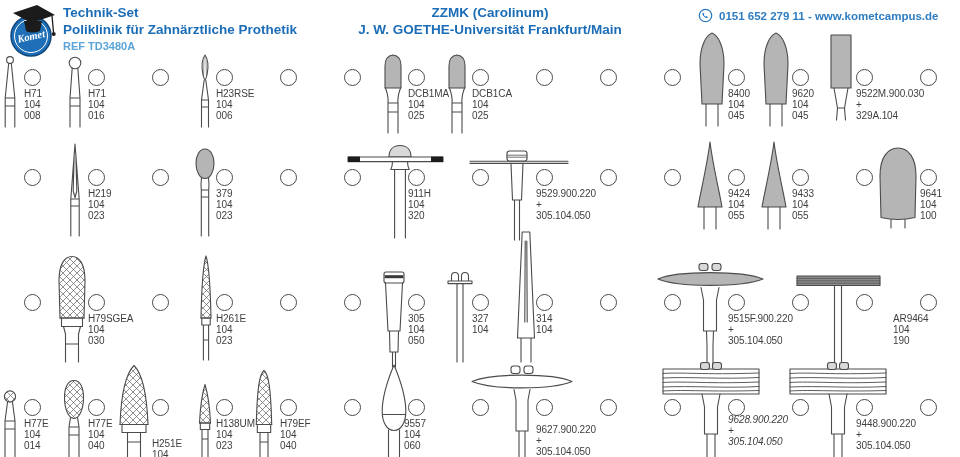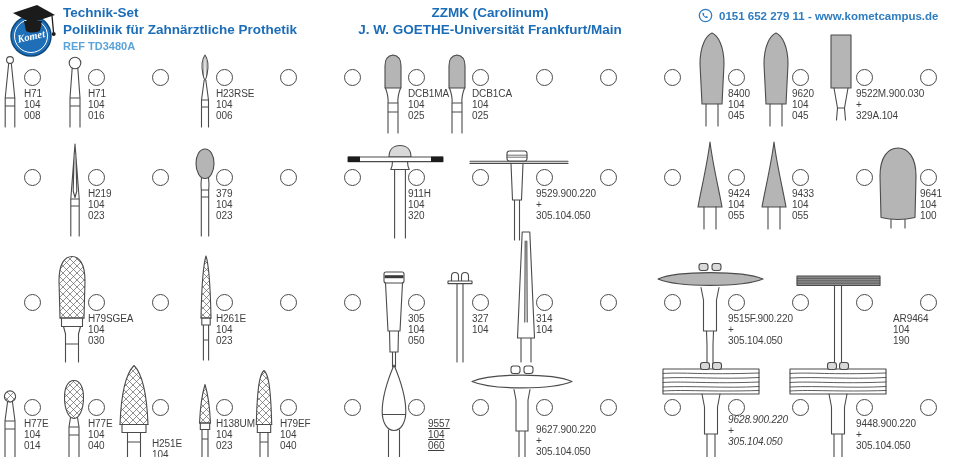--- a/index.html
+++ b/index.html
@@ -400,21 +400,21 @@
       <div class="bur-label" style="left: 216px; top: 418px;">
         <div>H138UM</div>
         <div>104</div>
         <div>023</div>
       </div>
       <div class="bur-label" style="left: 280px; top: 418px;">
         <div>H79EF</div>
         <div>104</div>
         <div>040</div>
       </div>
-      <div class="bur-label" style="left: 428px; top: 418px; text-decoration: underline;">
+      <div class="bur-label" style="left: 404px; top: 418px;">
         <div>9557</div>
         <div>104</div>
         <div>060</div>
       </div>
       <div class="bur-label" style="left: 536px; top: 424px;">
         <div>9627.900.220</div>
         <div>+</div>
         <div>305.104.050</div>
       </div>
       <div class="bur-label" style="left: 728px; top: 414px; font-style: italic;">

